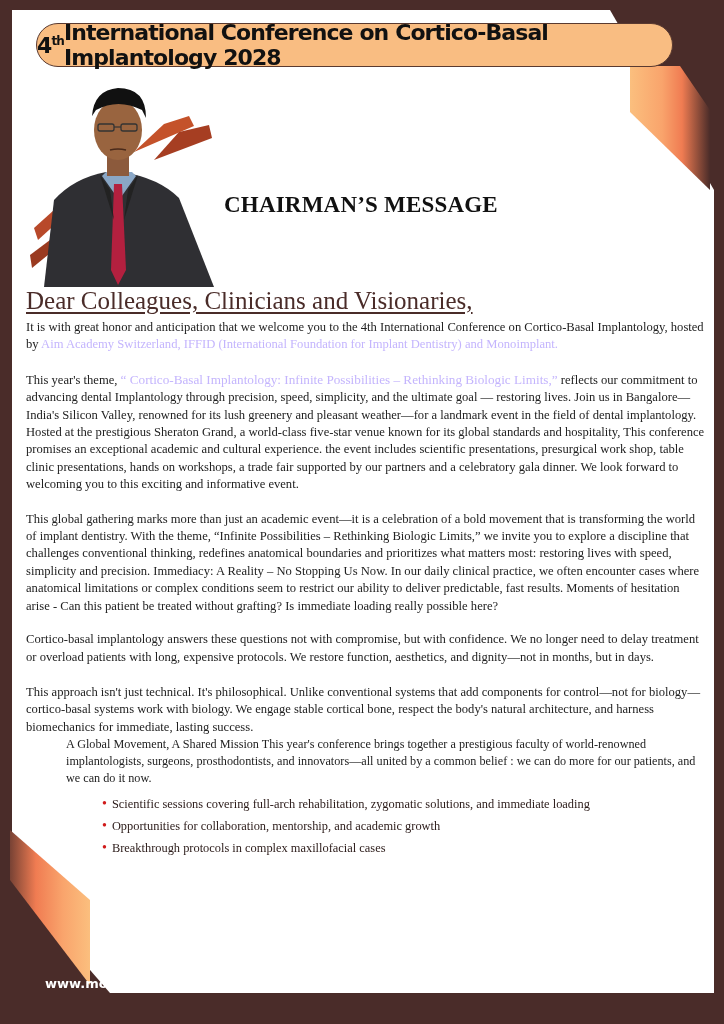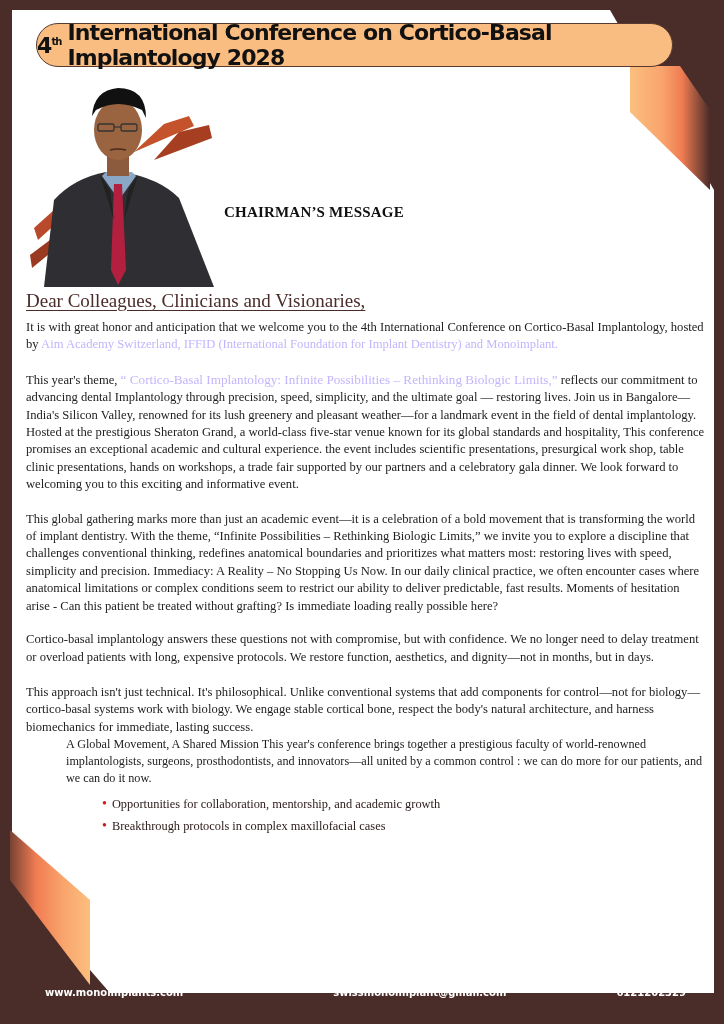--- a/index.html
+++ b/index.html
@@ -30,36 +30,36 @@
     clip-path: polygon(10px 870px, 10px 880px, 90px 985px, 90px 900px, 10px 830px);
   }
   .title-pill {
     position: absolute; left: 36px; top: 23px; width: 637px; height: 44px;
     background: #f9bd82; border: 1.5px solid #5a3a30; border-radius: 22px;
     display: flex; align-items: center; justify-content: center;
     font-family: "DejaVu Sans", "Liberation Sans", sans-serif;
     font-weight: bold; font-size: 22px; color: #111; letter-spacing: -0.9px;
     box-sizing: border-box;
   }
-  .title-pill sup { font-size: 10px; margin-right: 6px; position: relative; top: -4px; }
+  .title-pill sup { font-size: 12px; position: relative; top: -4px; }
   .photo {
     position: absolute; left: 14px; top: 80px; width: 210px; height: 207px;
   }
   .chairman-heading {
-    position: absolute; left: 224px; top: 204px;
+    position: absolute; left: 224px; top: 192px;
     font-family: "Liberation Serif", "DejaVu Serif", serif;
-    font-weight: bold; font-size: 15px; color: #111; letter-spacing: 0.2px;
+    font-weight: bold; font-size: 23px; color: #111; letter-spacing: 0.2px;
   }
   .content {
     position: absolute; left: 26px; top: 289px; width: 680px;
     color: #222; font-size: 12.6px; line-height: 17.4px;
     font-family: "Liberation Serif", "DejaVu Serif", serif;
   }
   .salutation {
-    font-size: 19px; color: #4a2c29; text-decoration: underline;
+    font-size: 25px; color: #4a2c29; text-decoration: underline;
     margin: 0 0 6px 0; line-height: 24px; text-underline-offset: 3px;
   }
   .content p { margin: 0; }
   .p1 { margin-bottom: 17px !important; }
   .p2 { margin-bottom: 17px !important; }
   .p3 { margin-bottom: 16px !important; }
   .p4 { margin-bottom: 18px !important; }
   .p5 { margin-bottom: 0 !important; }
   .p6 { padding-left: 40px; font-size: 12.2px; line-height: 17px; margin-bottom: 6px !important; }
   .emph { color: #c4b5fd; }
@@ -68,23 +68,23 @@
   }
   .experience h3 {
     margin: 0 0 2px 0; font-weight: normal; font-size: 16.5px; color: #4a2c29;
     text-decoration: underline; text-underline-offset: 3px; line-height: 21px;
   }
   .experience ul { list-style: none; margin: 0; padding: 0; }
   .experience li { font-size: 12.4px; line-height: 22px; color: #2a1a18; }
   .experience li .dot { color: #d01a1a; margin-right: 5px; font-size: 14px; }
   .footer {
     position: absolute; left: 0; top: 976px; width: 724px; height: 22px;
-    display: flex; justify-content: space-between; align-items: flex-end;
+    display: flex; justify-content: space-between; align-items: flex-start;
     font-family: "DejaVu Sans", "Liberation Sans", sans-serif;
-    font-weight: bold; font-size: 10px; color: #ffffff; box-sizing: border-box;
+    font-weight: bold; font-size: 13px; color: #ffffff; box-sizing: border-box;
     padding: 0 38px 0 45px;
   }
   .footer span:nth-child(2) { margin-left: 40px; }
 </style>
 </head>
 <body>
 
 <div class="card"></div>
 <div class="band-tr"></div>
 <div class="band-bl"></div>
@@ -118,23 +118,24 @@
 
 <div class="chairman-heading">CHAIRMAN’S MESSAGE</div>
 
 <div class="content">
   <div class="salutation">Dear Colleagues, Clinicians and Visionaries,</div>
   <p class="p1"><span>It is with great honor and anticipation that we welcome you to the 4th International Conference on Cortico-Basal Implantology, hosted by </span><span class="emph">Aim Academy Switzerland, IFFID (International Foundation for Implant Dentistry) and Monoimplant.</span></p>
   <p class="p2"><span>This year's theme, </span><span class="emph" style="font-size:13.2px">“ Cortico-Basal Implantology: Infinite Possibilities – Rethinking Biologic Limits,”</span><span> reflects our commitment to advancing dental Implantology through precision, speed, simplicity, and the ultimate goal — restoring lives. Join us in Bangalore—India's Silicon Valley, renowned for its lush greenery and pleasant weather—for a landmark event in the field of dental implantology. Hosted at the prestigious Sheraton Grand, a world-class five-star venue known for its global standards and hospitality, This conference promises an exceptional academic and cultural experience. the event includes scientific presentations, presurgical work shop, table clinic presentations, hands on workshops, a trade fair supported by our partners and a celebratory gala dinner. We look forward to welcoming you to this exciting and informative event.</span></p>
   <p class="p3">This global gathering marks more than just an academic event—it is a celebration of a bold movement that is transforming the world of implant dentistry. With the theme, “Infinite Possibilities – Rethinking Biologic Limits,” we invite you to explore a discipline that challenges conventional thinking, redefines anatomical boundaries and prioritizes what matters most: restoring lives with speed, simplicity and precision. Immediacy: A Reality – No Stopping Us Now. In our daily clinical practice, we often encounter cases where anatomical limitations or complex conditions seem to restrict our ability to deliver predictable, fast results. Moments of hesitation arise - Can this patient be treated without grafting? Is immediate loading really possible here?</p>
   <p class="p4">Cortico-basal implantology answers these questions not with compromise, but with confidence. We no longer need to delay treatment or overload patients with long, expensive protocols. We restore function, aesthetics, and dignity—not in months, but in days.</p>
   <p class="p5">This approach isn't just technical. It's philosophical. Unlike conventional systems that add components for control—not for biology—cortico-basal systems work with biology. We engage stable cortical bone, respect the body's natural architecture, and harness biomechanics for immediate, lasting success.</p>
-  <p class="p6">A Global Movement, A Shared Mission This year's conference brings together a prestigious faculty of world-renowned implantologists, surgeons, prosthodontists, and innovators—all united by a common control : we can do more for our patients, and we can do it now.</p>
+  <p class="p6">A Global Movement, A Shared Mission This year's conference brings together a prestigious faculty of world-renowned implantologists, surgeons, prosthodontists, and innovators—all united by a common belief : we can do more for our patients, and we can do it now.</p>
   <div class="experience">
     <ul>
+      <li><span class="dot">•</span><span>Scientific sessions covering full-arch rehabilitation, zygomatic solutions, and immediate loading</span></li>
       <li><span class="dot">•</span><span>Opportunities for collaboration, mentorship, and academic growth</span></li>
       <li><span class="dot">•</span><span>Breakthrough protocols in complex maxillofacial cases</span></li>
     </ul>
   </div>
 </div>
 
 <div class="footer">
   <span>www.monoimplants.com</span>
   <span>swissmonoimplant@gmail.com</span>
   <span>6121202329</span>

